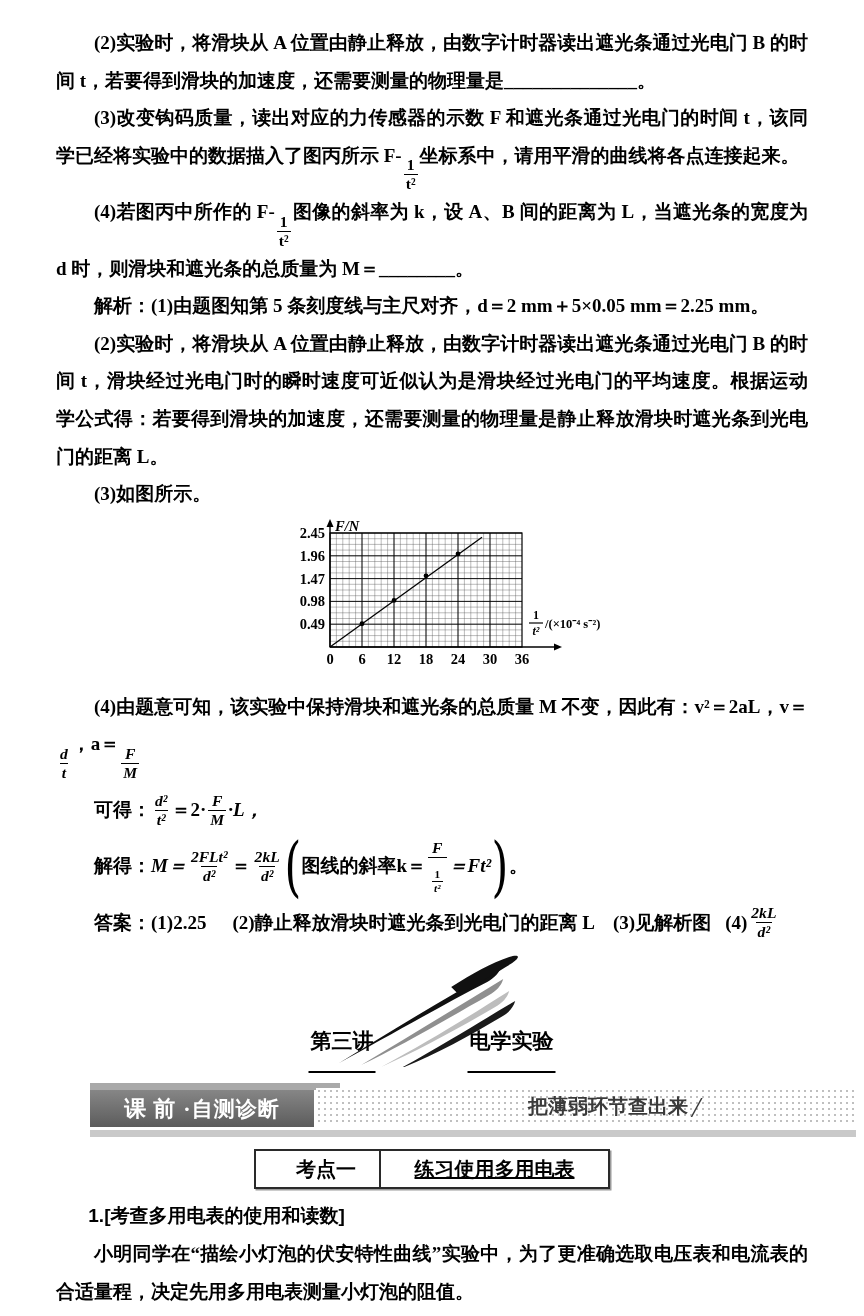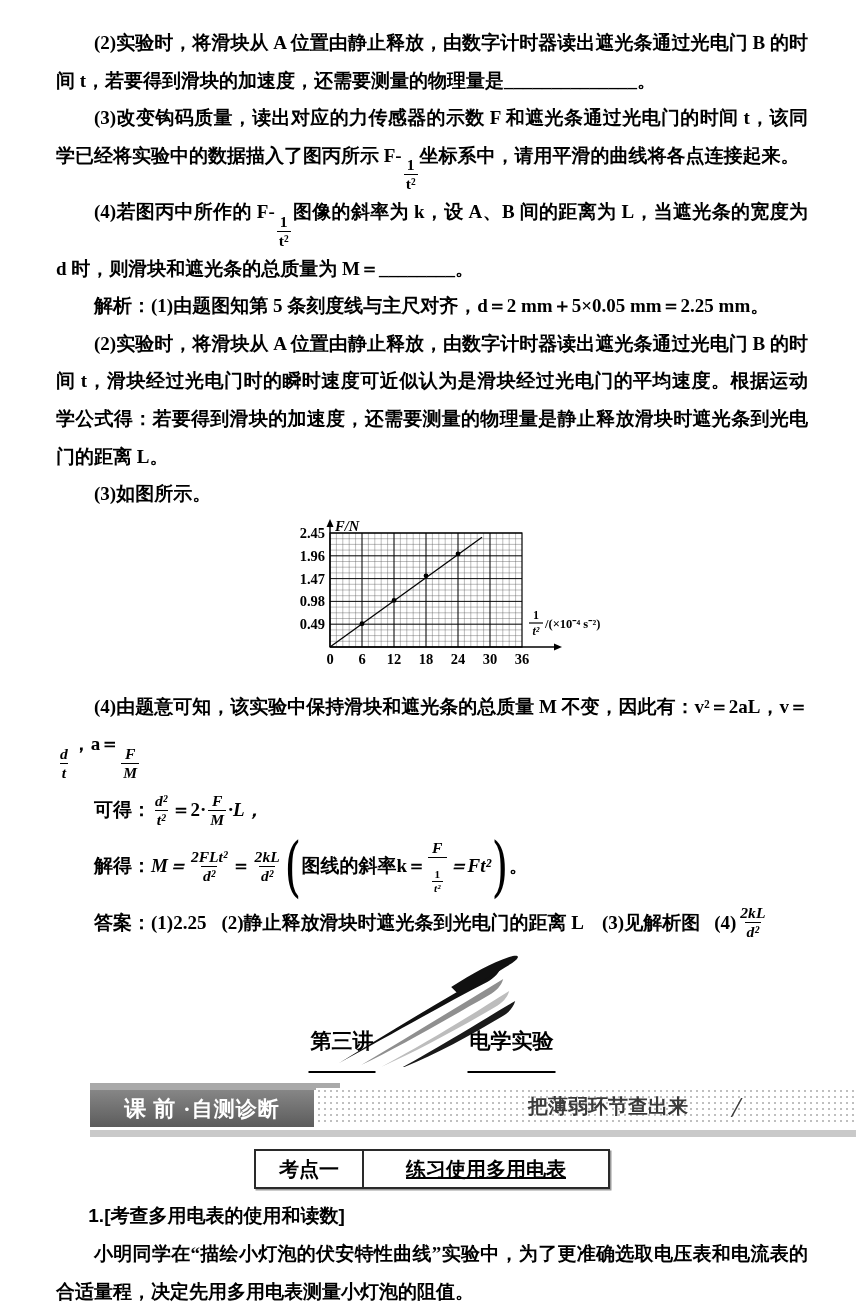--- a/index.html
+++ b/index.html
@@ -36,30 +36,30 @@
   .banner-strip{position:absolute;left:0;top:0;width:250px;height:7px;background:#a9a9a9;}
   .banner-left{position:absolute;left:0;top:7px;width:224px;height:37px;
       background:linear-gradient(#868686,#5c5c5c);color:#fff;display:flex;
       align-items:center;justify-content:center;white-space:nowrap;}
   .banner-big{font-size:22px;letter-spacing:7px;}
   .banner-dot{font-size:22px;margin:0 1px;}
   .banner-small{font-size:21px;letter-spacing:1px;}
   .banner-right{position:absolute;left:226px;right:0;top:5px;height:37px;
       background-image:radial-gradient(#bfbfbf 1px,transparent 1.2px);
       background-size:6px 6px;background-color:#fff;
-      display:flex;align-items:center;gap:40px;}
+      display:flex;align-items:center;}
   .banner-right .txt{margin-left:212px;font-size:20px;color:#3a3a3a;}
   .banner-right .slash{font-size:30px;font-weight:400;font-style:italic;color:#3a3a3a;margin-left:4px;}
   .banner-bar{height:7px;background:#c9c9c9;margin:2px 0 0 34px;margin-right:-48px;}
   
   .kaodian{width:352px;margin:12px auto 0 auto;display:flex;border:2px solid #2a2a2a;
       box-shadow:1.5px 1.5px 0 #9a9a9a;background:#fff;}
   .kaodian .cell{display:flex;align-items:center;justify-content:center;
       font-size:20px;height:36px;}
-  .kaodian .tag{width:106px;border-right:2px solid #2a2a2a;}
+  .kaodian .tag{width:106px;border-right:2px solid #2a2a2a;padding-left:17px;}
   .kaodian .ttl{flex:1;text-decoration:underline;}
   .it{font-style:italic;}
 </style>
 </head>
 <body>
 
 <div class="page">
 
   <p class="para">(2)实验时，将滑块从 A 位置由静止释放，由数字计时器读出遮光条通过光电门 B 的时间 t，若要得到滑块的加速度，还需要测量的物理量是______________。</p>
 
@@ -214,21 +214,21 @@
             </span></span>
         </span>
       <span class="it">＝Ft²</span>
       <span class="bigparen">)</span>
     </span>
     <span>。</span>
   </div>
 
   <div class="fline">
     <span class="hei">答案：</span>
-    <span style="margin-right:15px;">(1)2.25</span>
+    <span style="margin-right:26px;">(1)2.25</span>
     <span style="margin-right:18px;">(2)静止释放滑块时遮光条到光电门的距离 L</span>
     <span style="margin-right:14px;">(3)见解析图</span>
     <span>(4)</span>
     <span class="frac">
         <span class="num it">2kL</span>
         <span class="den it">d²</span>
       </span>
   </div>
 
   <div class="lecture">

